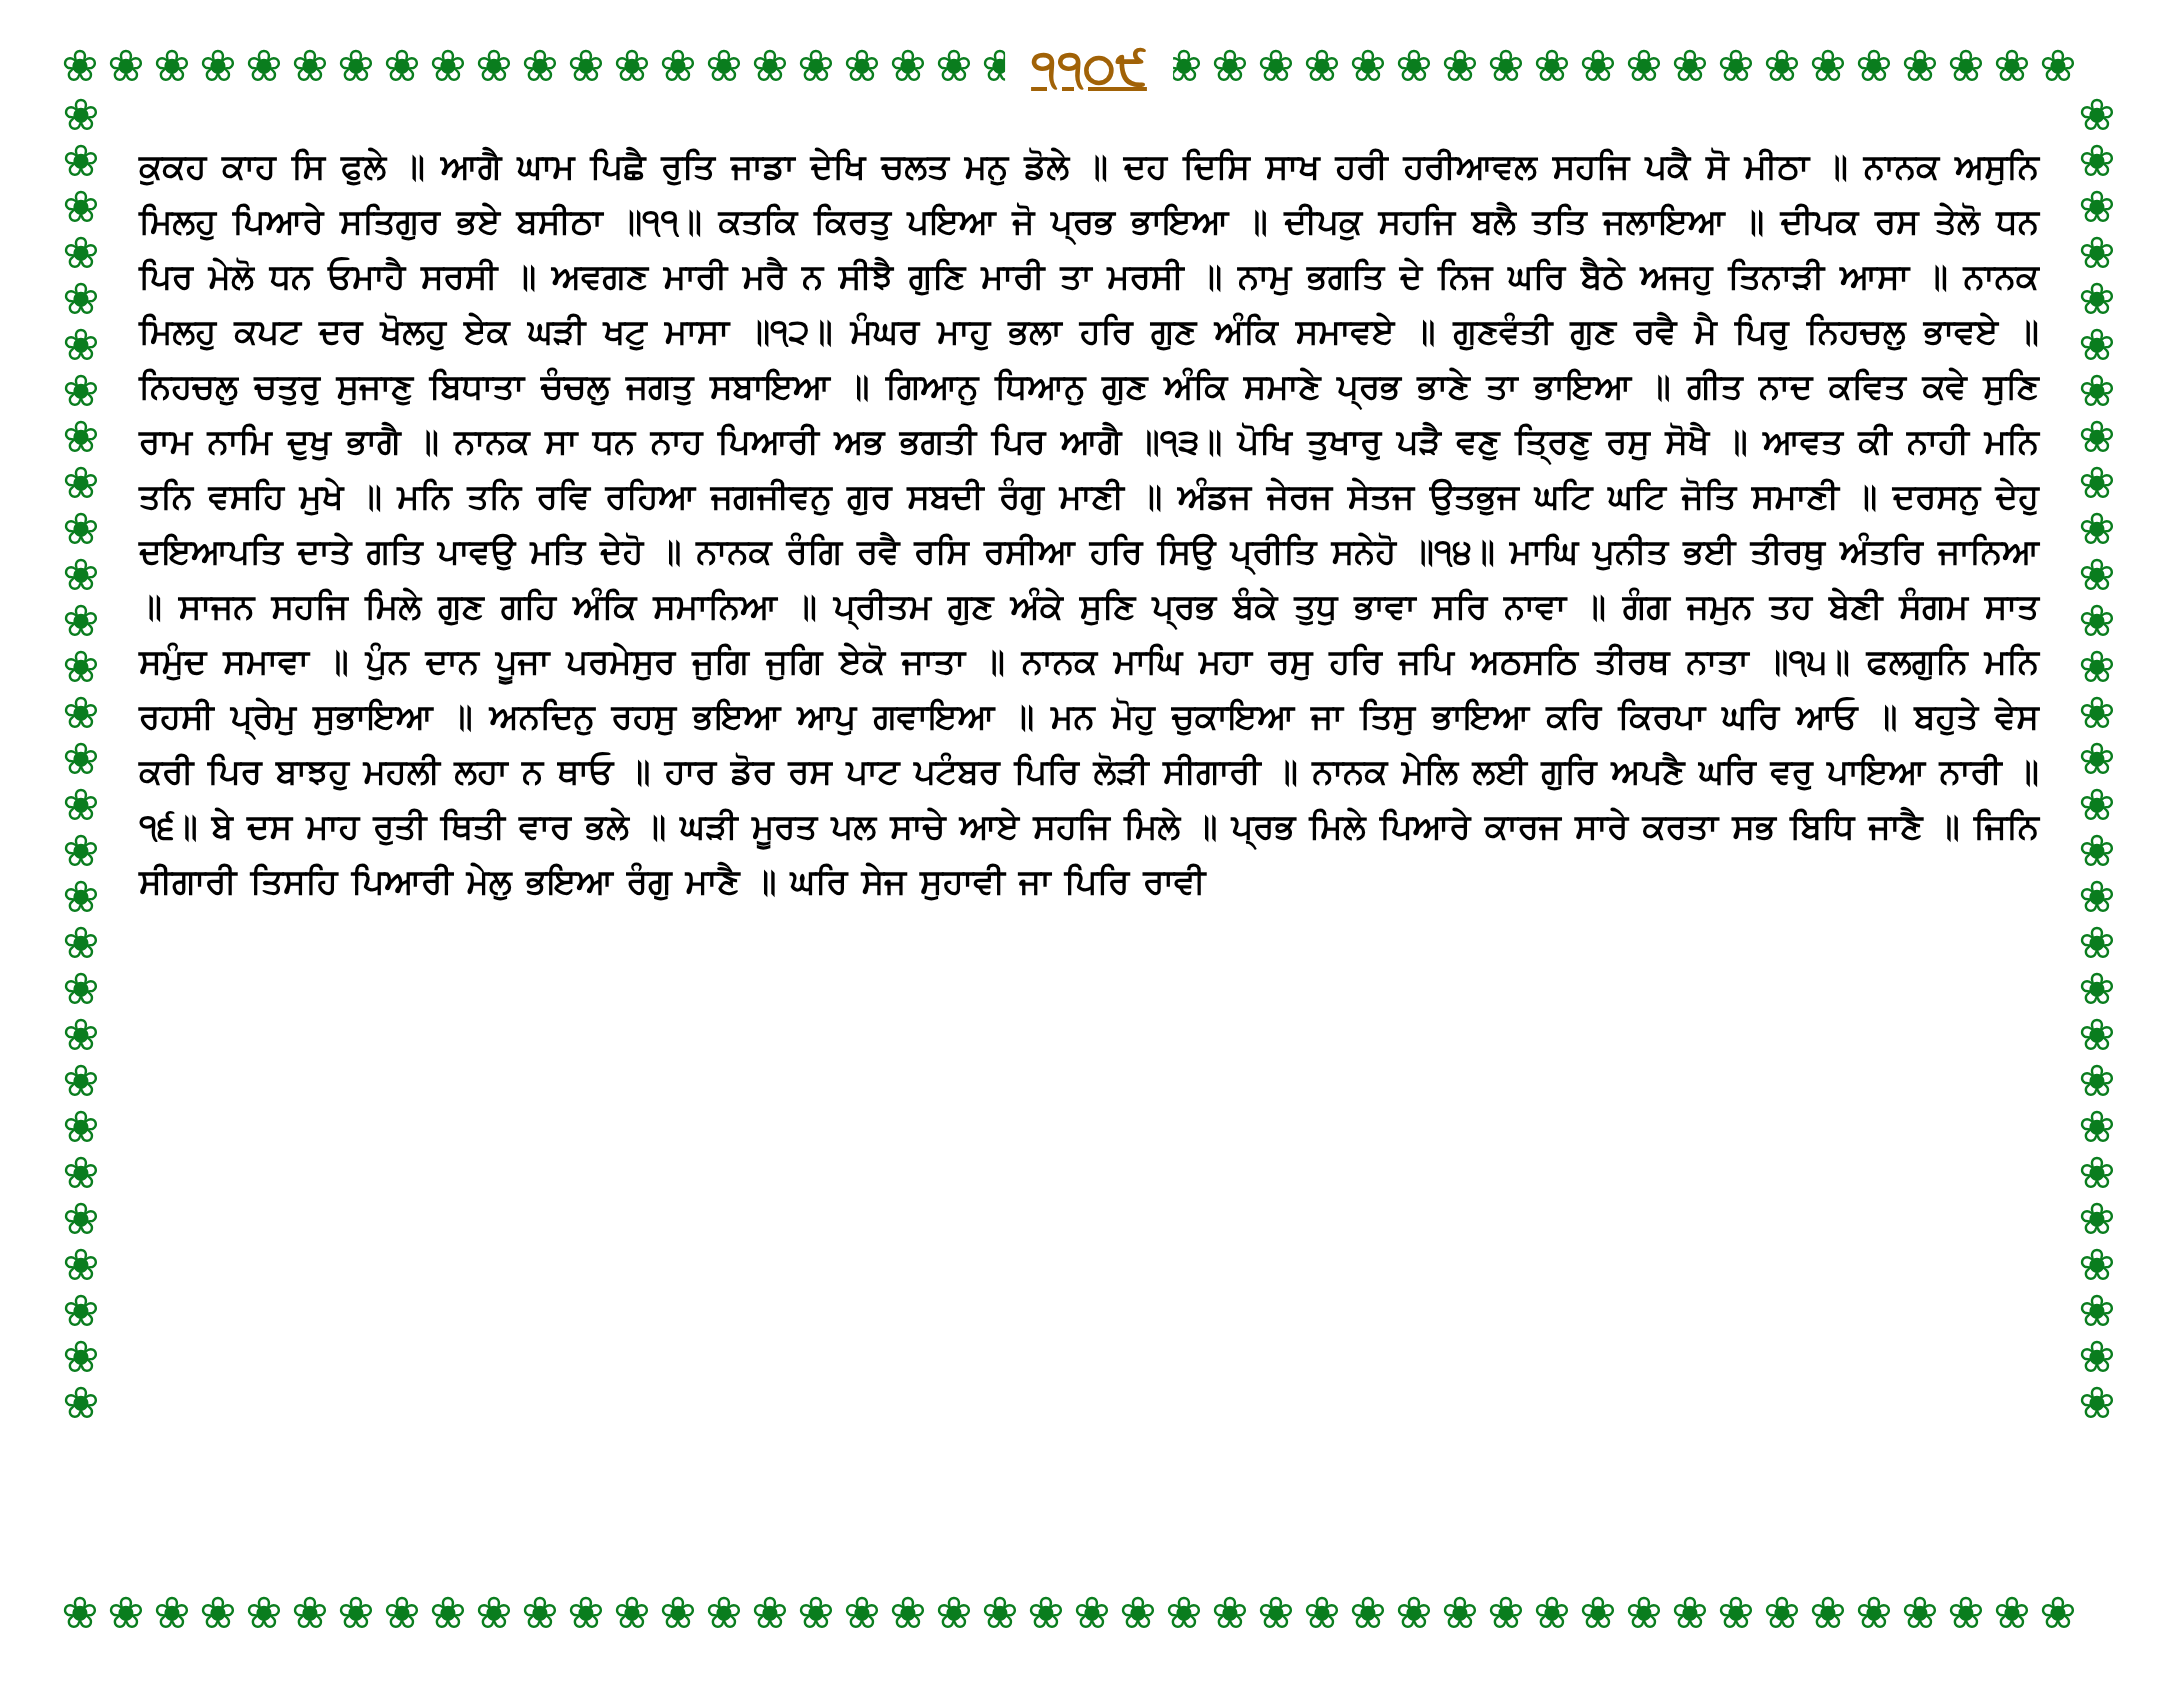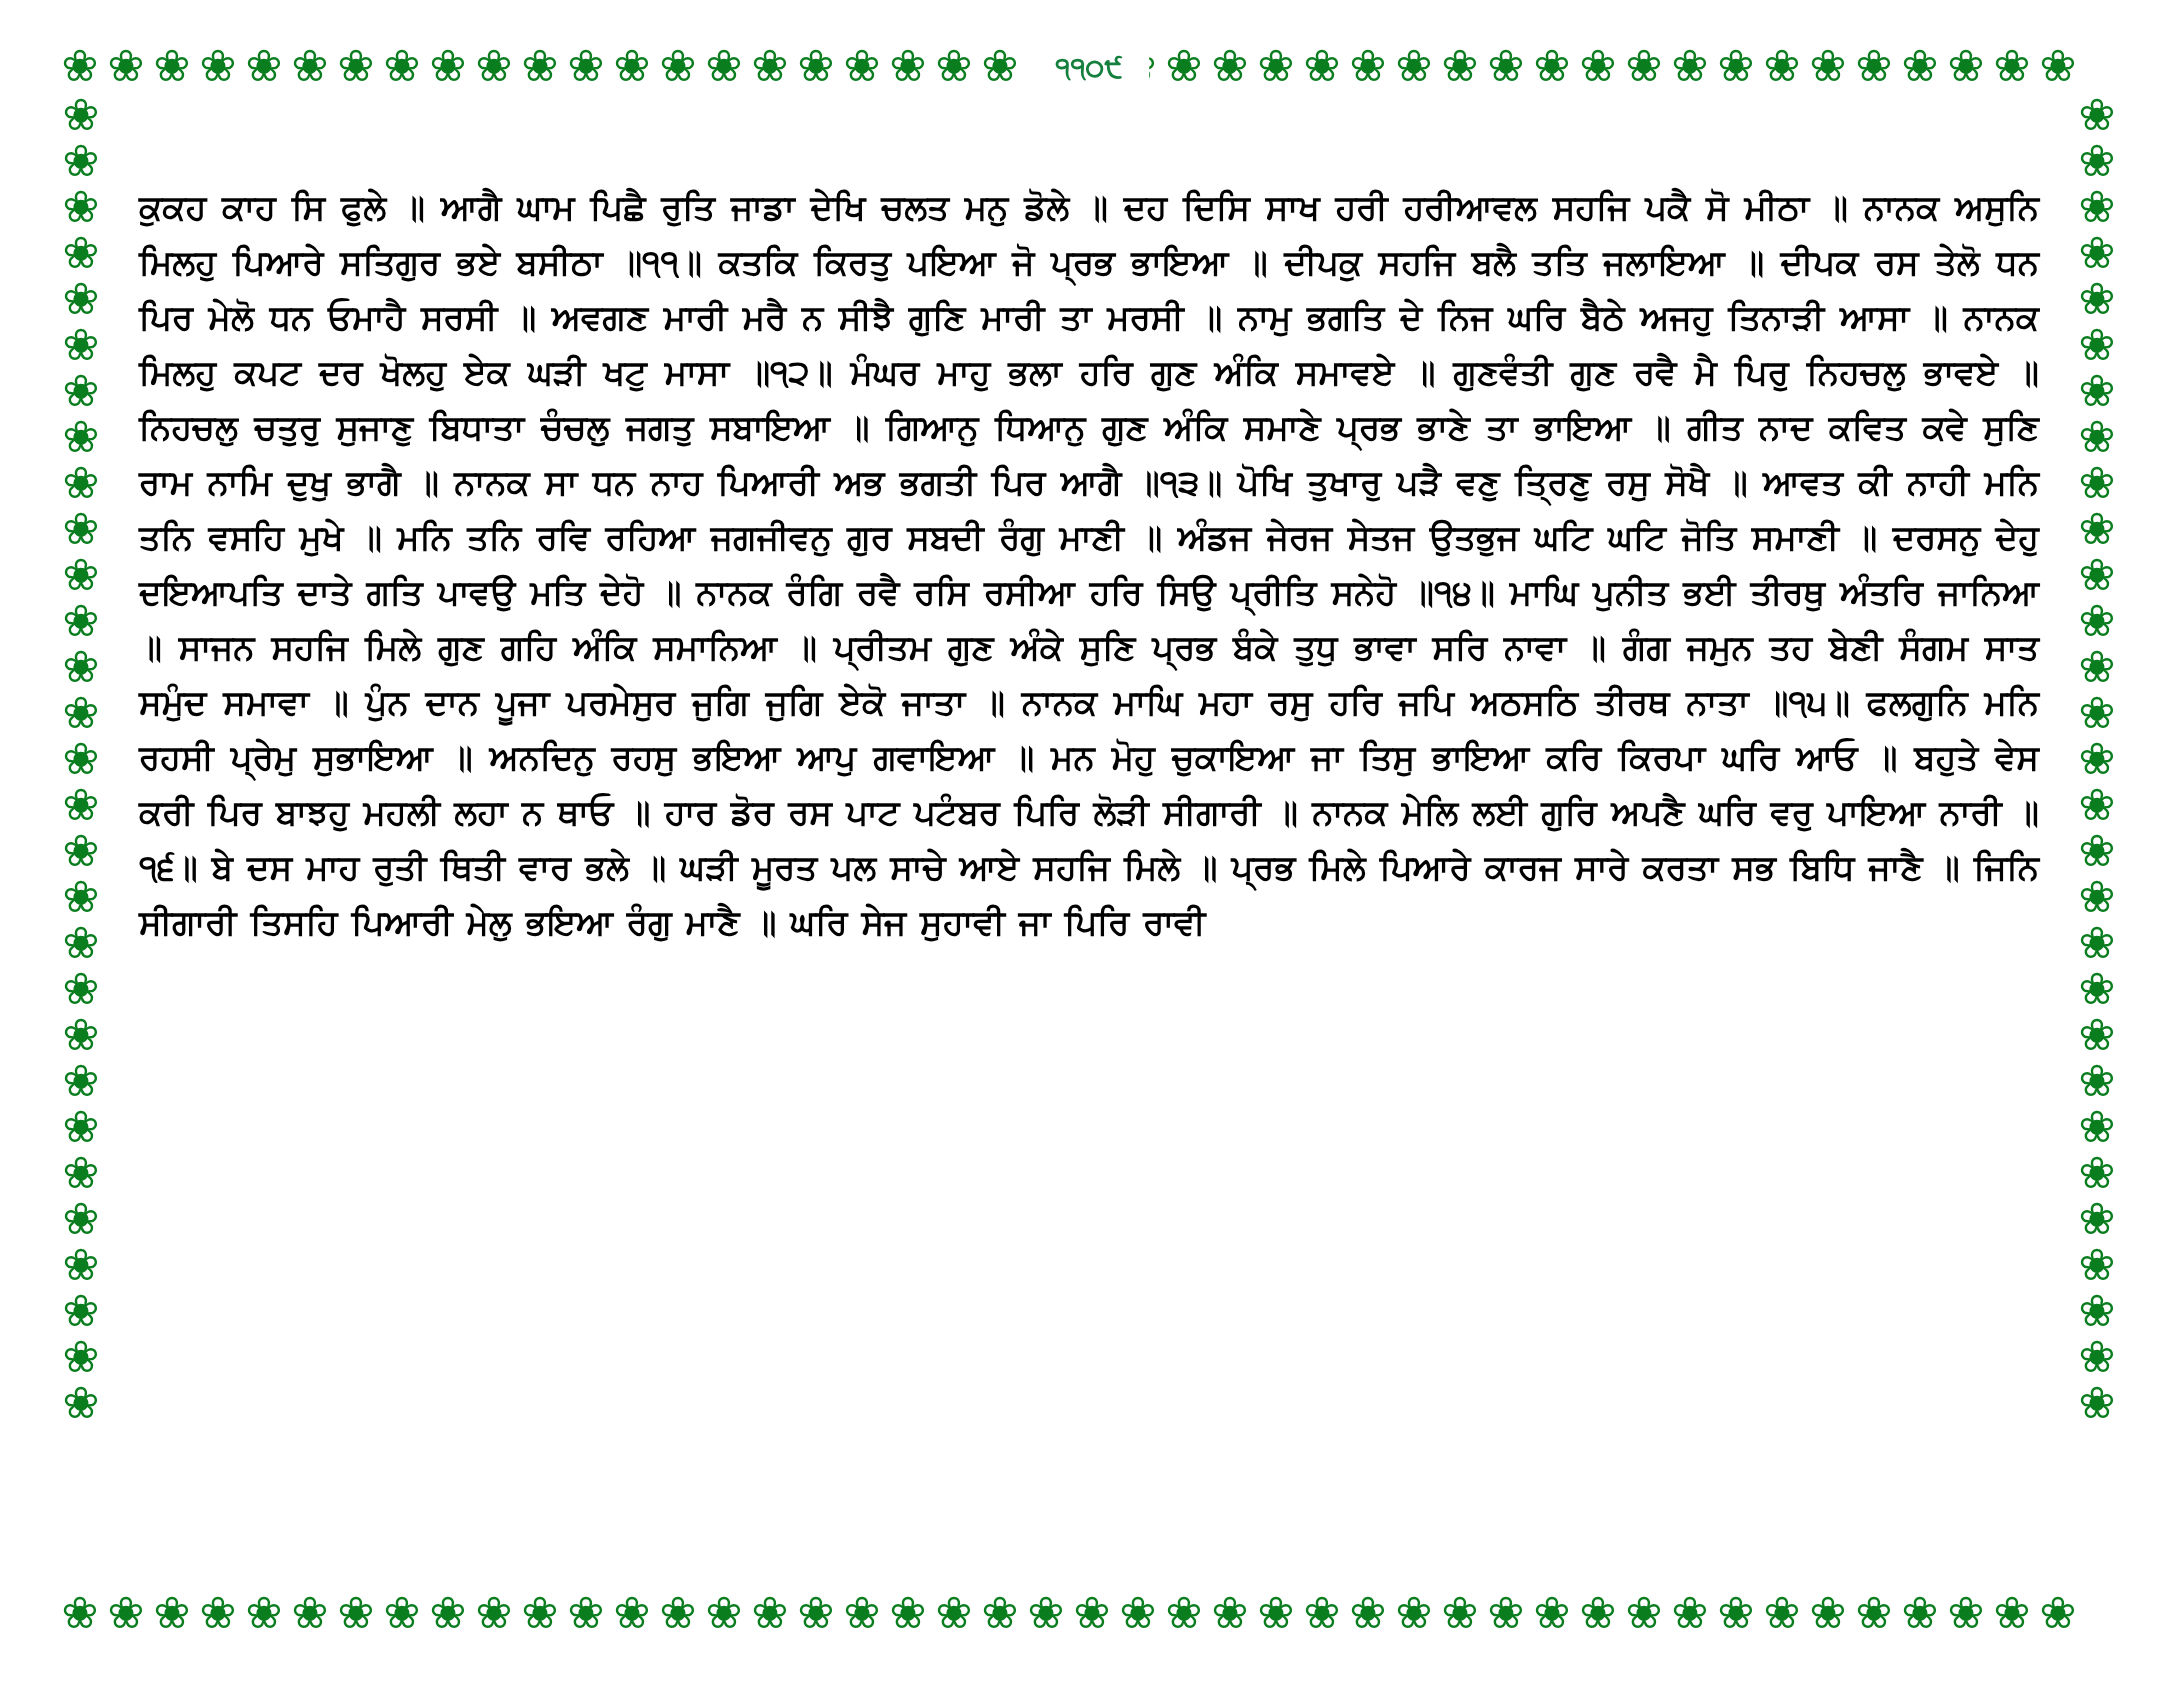--- a/index.html
+++ b/index.html
@@ -77,47 +77,47 @@
   }
 
   
   .page-number {
     position: absolute;
     left: 50%;
     transform: translateX(-50%);
     top: 38px;
     background: #ffffff;
     padding: 0 26px;
-    font-size: 28px;
+    font-size: 48px;
     line-height: 59px;
-    color: #15803d;
+    color: #a16207;
     font-weight: bold;
     font-family: "DejaVu Sans", sans-serif;
     white-space: nowrap;
     z-index: 5;
+    text-decoration: underline;
   }
 
   
   .body-area {
     position: absolute;
     left: 139px;
     top: 139px;
     right: 139px;
     bottom: 129px;
   }
   .scripture {
     color: #000000;
     font-size: 34px;
     line-height: 55px;
     text-align: justify;
     text-align-last: left;
     font-family: "DejaVu Sans", sans-serif;
     font-weight: 600;
     word-spacing: 2px;
-    margin-top: 41px;
   }
 </style>
 </head>
 <body>
 
 <div class="page">
 
   <div class="border-frame">
     <div class="border-band band-top" style="color: rgb(10, 125, 30);"><span>❀</span><span>❀</span><span>❀</span><span>❀</span><span>❀</span><span>❀</span><span>❀</span><span>❀</span><span>❀</span><span>❀</span><span>❀</span><span>❀</span><span>❀</span><span>❀</span><span>❀</span><span>❀</span><span>❀</span><span>❀</span><span>❀</span><span>❀</span><span>❀</span><span>❀</span><span>❀</span><span>❀</span><span>❀</span><span>❀</span><span>❀</span><span>❀</span><span>❀</span><span>❀</span><span>❀</span><span>❀</span><span>❀</span><span>❀</span><span>❀</span><span>❀</span><span>❀</span><span>❀</span><span>❀</span><span>❀</span><span>❀</span><span>❀</span><span>❀</span><span>❀</span></div>
     <div class="border-band band-bottom" style="color: rgb(10, 125, 30);"><span>❀</span><span>❀</span><span>❀</span><span>❀</span><span>❀</span><span>❀</span><span>❀</span><span>❀</span><span>❀</span><span>❀</span><span>❀</span><span>❀</span><span>❀</span><span>❀</span><span>❀</span><span>❀</span><span>❀</span><span>❀</span><span>❀</span><span>❀</span><span>❀</span><span>❀</span><span>❀</span><span>❀</span><span>❀</span><span>❀</span><span>❀</span><span>❀</span><span>❀</span><span>❀</span><span>❀</span><span>❀</span><span>❀</span><span>❀</span><span>❀</span><span>❀</span><span>❀</span><span>❀</span><span>❀</span><span>❀</span><span>❀</span><span>❀</span><span>❀</span><span>❀</span></div>

